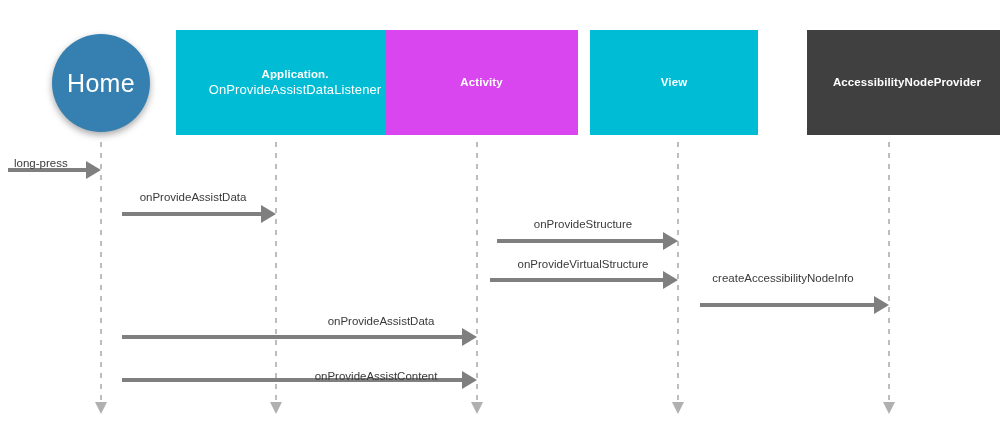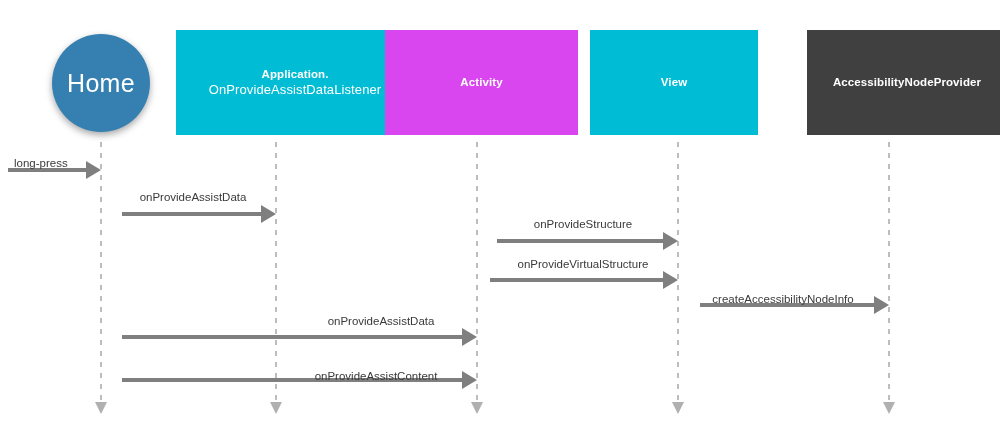--- a/index.html
+++ b/index.html
@@ -136,18 +136,18 @@
     <div class="actor-label">
       <span>AccessibilityNodeProvider</span>
     </div>
   </div>
 
   <div id="message-labels">
       <div class="msg-label left-anchor" style="left: 14px; top: 141px; color: rgb(58, 58, 58);">long-press</div>
       <div class="msg-label" style="left: 193px; top: 191px; color: rgb(58, 58, 58);">onProvideAssistData</div>
       <div class="msg-label" style="left: 583px; top: 218px; color: rgb(58, 58, 58);">onProvideStructure</div>
       <div class="msg-label" style="left: 583px; top: 258px; color: rgb(58, 58, 58); text-align: right;">onProvideVirtualStructure</div>
-      <div class="msg-label" style="left: 783px; top: 293px; color: rgb(58, 58, 58);">createAccessibilityNodeInfo</div>
+      <div class="msg-label" style="left: 783px; top: 272px; color: rgb(58, 58, 58);">createAccessibilityNodeInfo</div>
       <div class="msg-label" style="left: 381px; top: 315px; color: rgb(58, 58, 58);">onProvideAssistData</div>
       <div class="msg-label" style="left: 376px; top: 370px; color: rgb(58, 58, 58);">onProvideAssistContent</div>
     </div>
 
 </div>
 
 </body></html>

